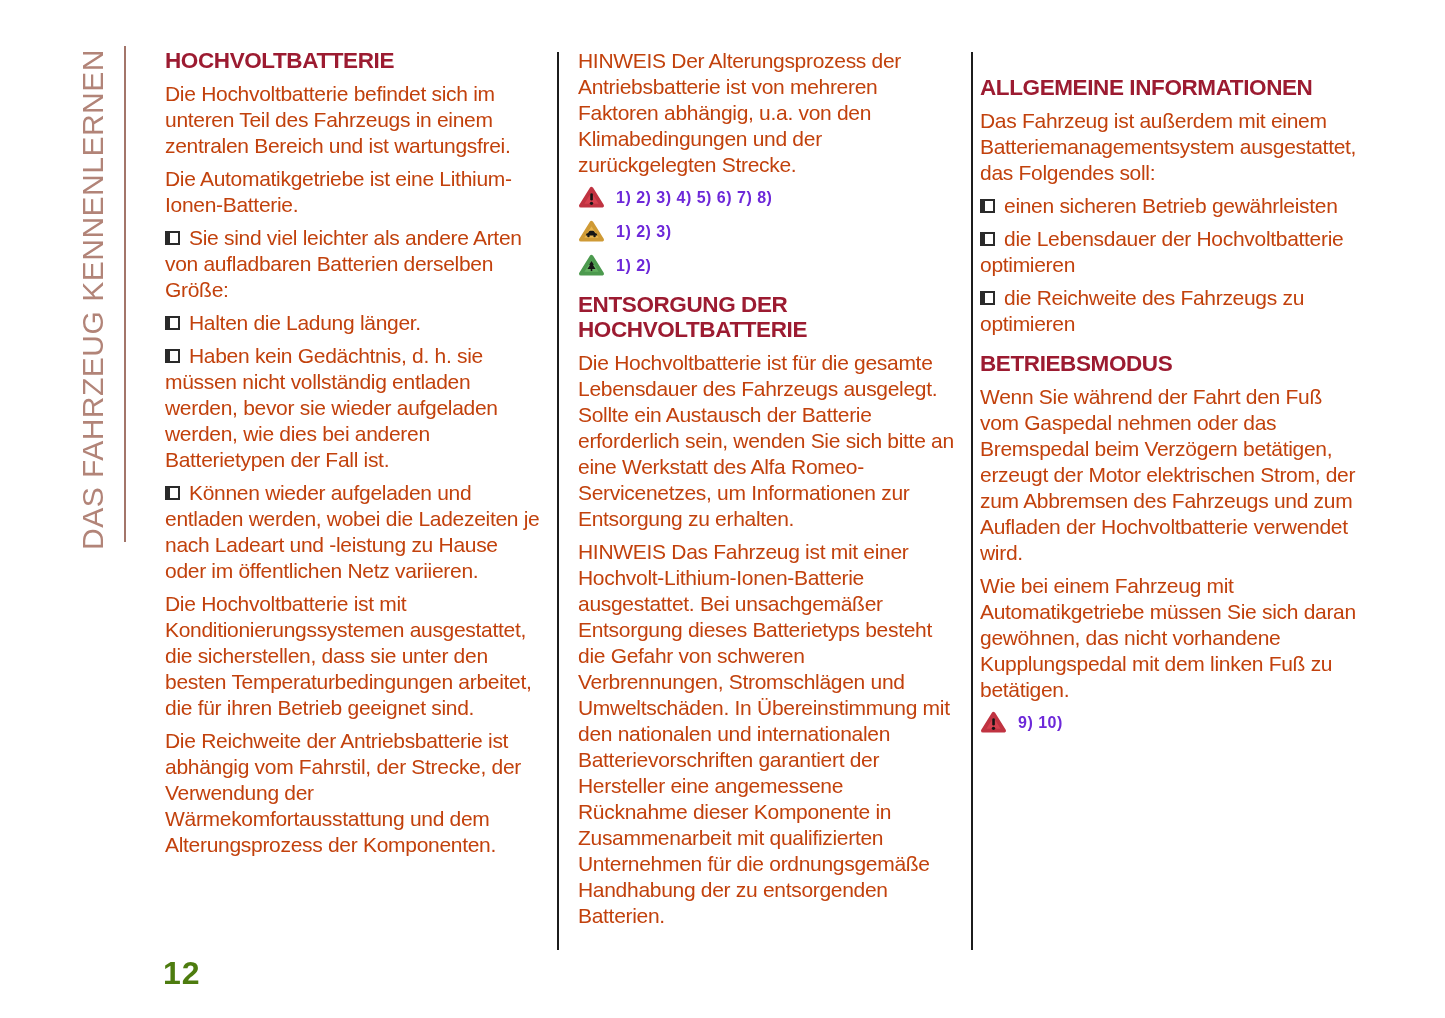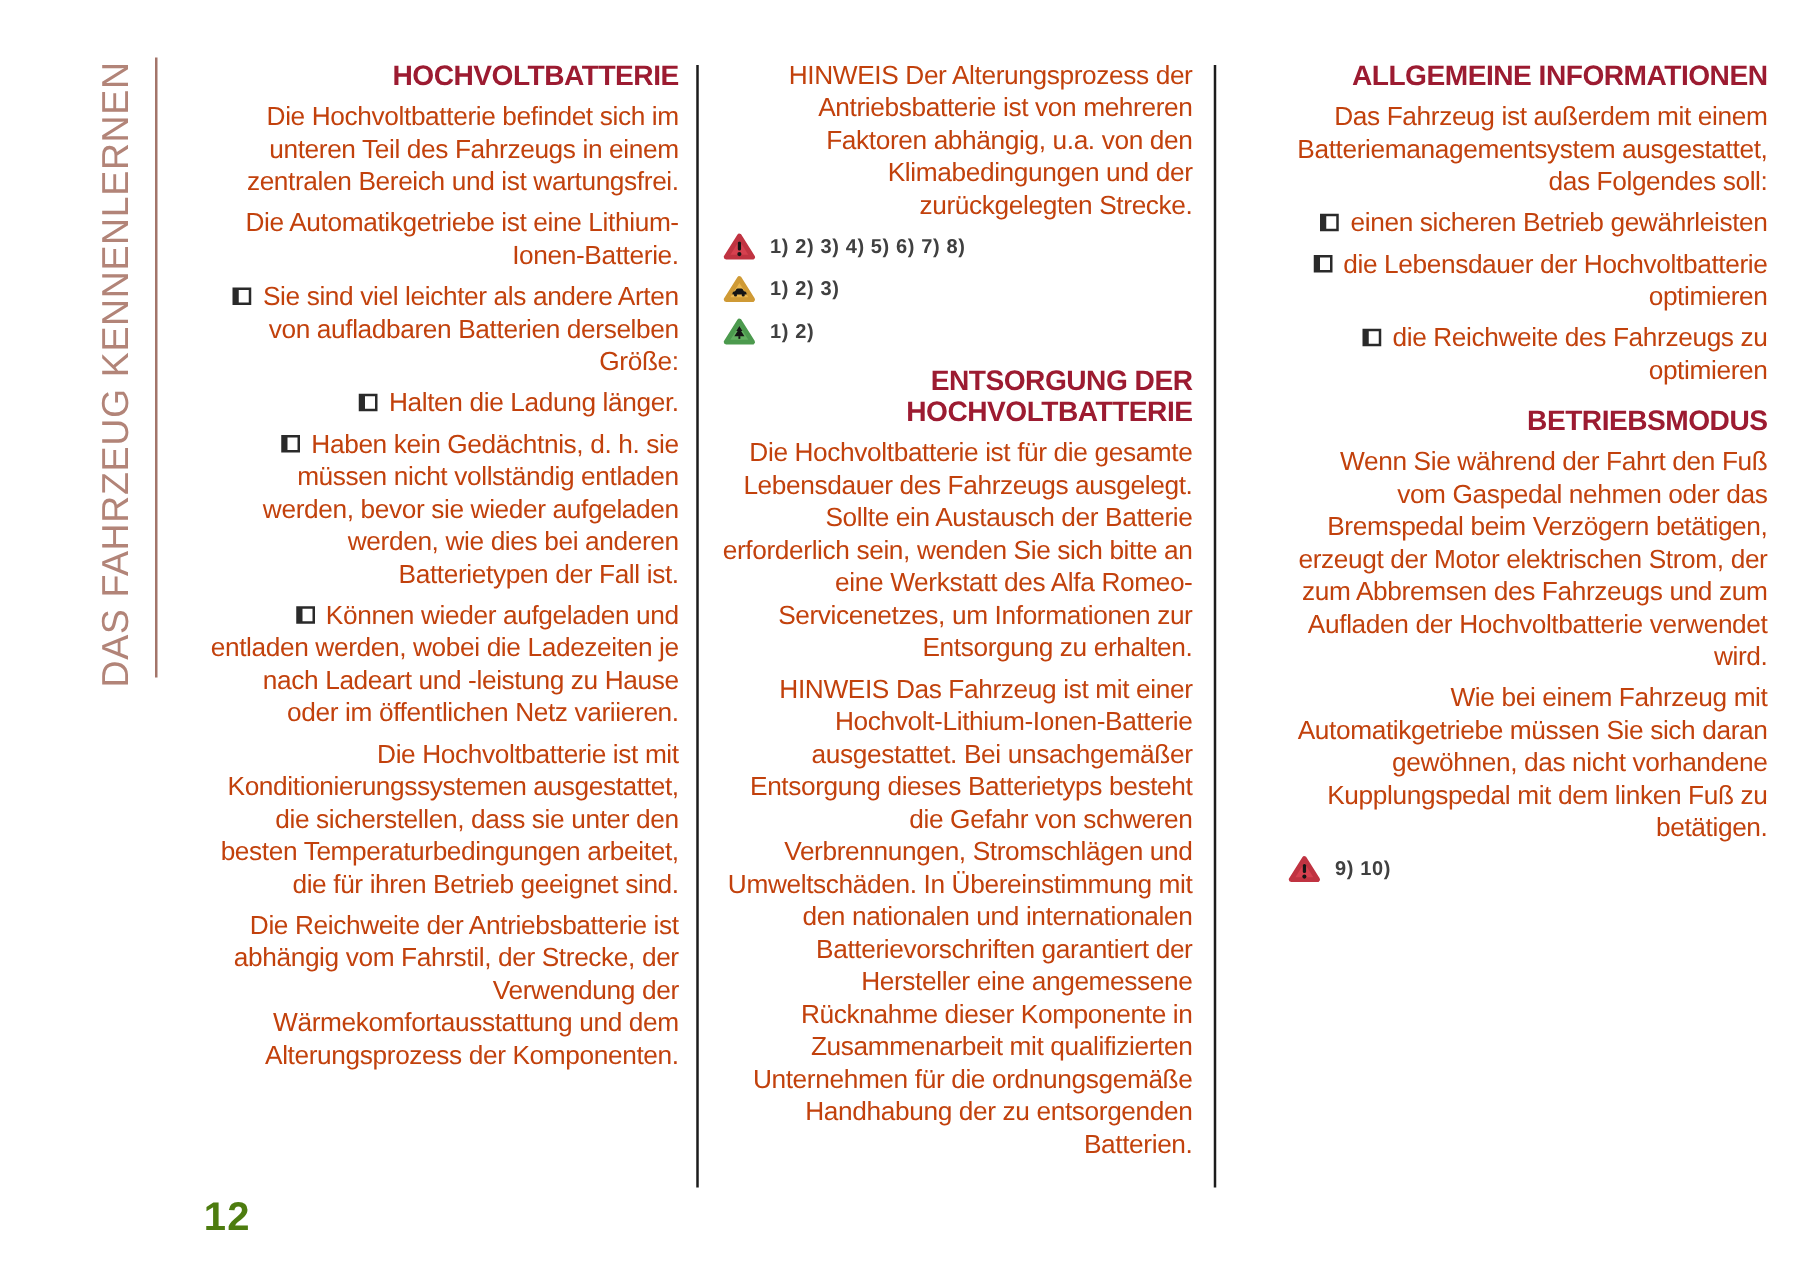--- a/index.html
+++ b/index.html
@@ -32,25 +32,24 @@
     position:absolute;
     top:52px;
     width:2px;height:898px;
     background:#1c1c1c;
   }
   .divider1{left:557px;}
   .divider2{left:971px;}
   .col{
     position:absolute;
     top:48px;
-    text-align:right;
   }
   .col1{left:165px;width:378px;}
   .col2{left:578px;width:376px;}
-  .col3{left:1030px;width:384px;}
+  .col3{left:980px;width:384px;margin-top:27px;}
   h2.sec{
     margin:0 0 8px 0;
     font-size:22.5px;
     line-height:25px;
     font-weight:700;
     letter-spacing:-0.4px;
     color:#9c1b31;
   }
   h2.sec.later{margin-top:14px;}
   p.body{
@@ -70,21 +69,21 @@
   }
   .warnrow{
     display:flex;
     align-items:center;
     gap:11px;
     margin:7px 0 9px 0;
   }
   .warnrow .refs{
     font-size:16px;
     font-weight:700;
-    color:#404040;
+    color:#6d28d9;
     letter-spacing:0.5px;
     white-space:nowrap;
   }
   .warnrow svg{display:block;flex:0 0 auto;}
   .page-number{
     position:absolute;
     left:163px;top:955px;
     font-size:32px;
     font-weight:700;
     letter-spacing:1px;

